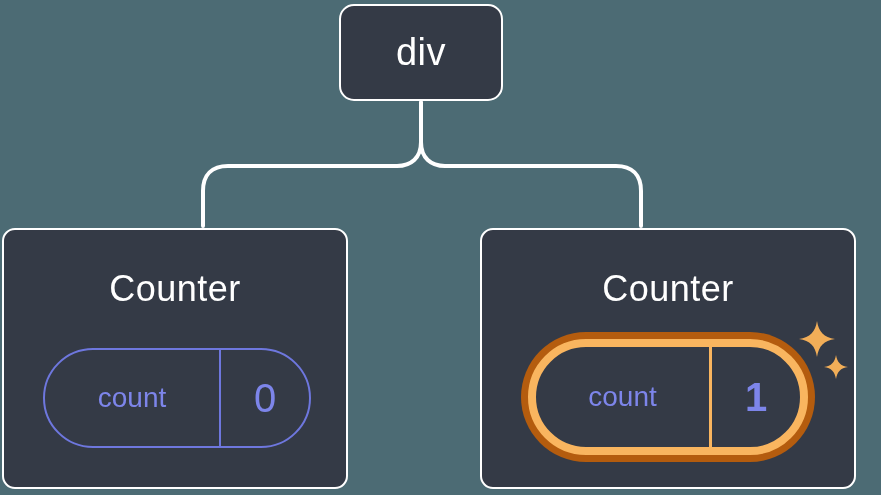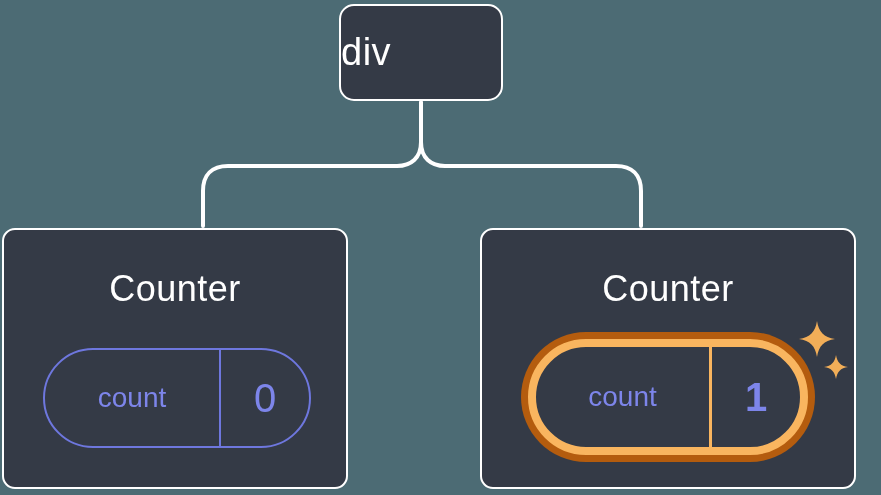--- a/index.html
+++ b/index.html
@@ -22,21 +22,21 @@
     overflow:hidden;
   }
   .connector-svg{position:absolute;left:0;top:0;width:881px;height:495px;}
   .connector-svg path{stroke:var(--line);stroke-width:4;fill:none;stroke-linecap:round;}
 
   .root-node{
     position:absolute;left:339px;top:4px;width:164px;height:97px;
     background:var(--card);
     border:2.5px solid var(--line);
     border-radius:15px;
-    display:flex;align-items:center;justify-content:flex-start;
+    display:flex;align-items:center;justify-content:center;
   }
   .root-node .label{
     color:#FFFFFF;font-size:38px;font-weight:400;letter-spacing:0.5px;
   }
 
   .card{
     position:absolute;top:228px;height:261px;
     background:var(--card);
     border:2.5px solid var(--line);
     border-radius:13px;

